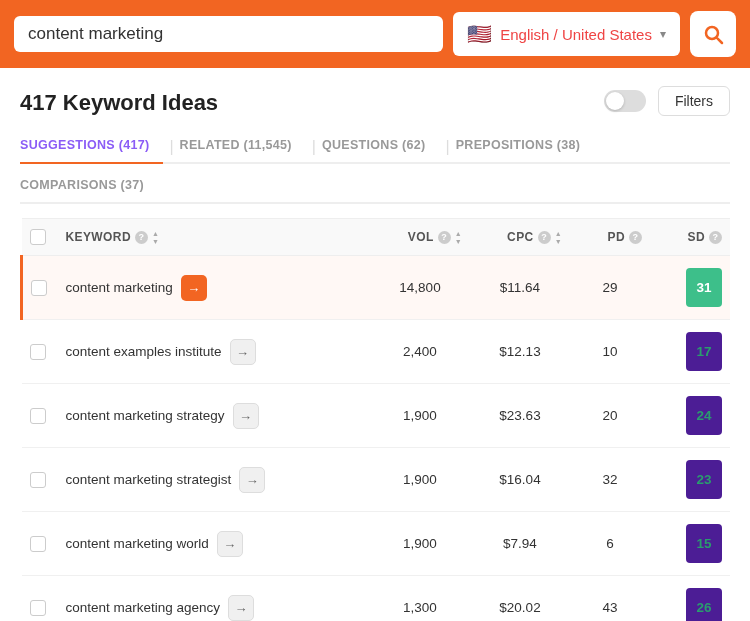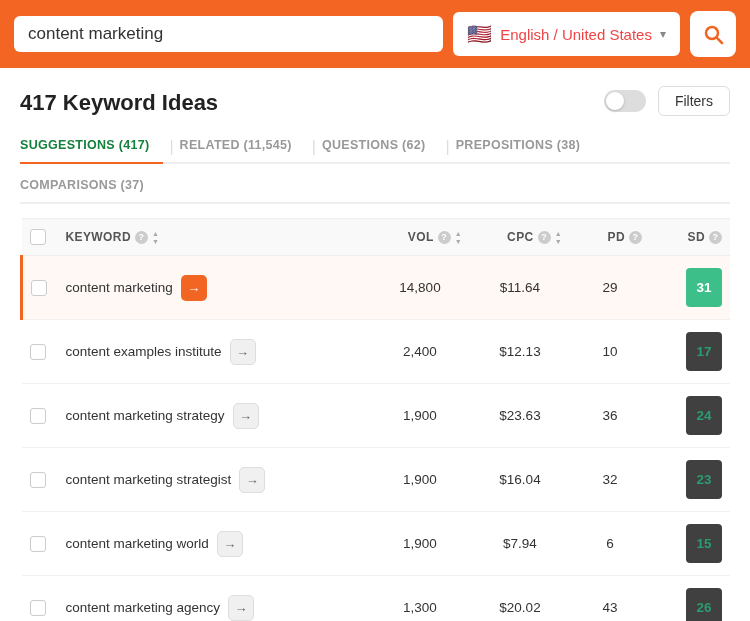--- a/index.html
+++ b/index.html
@@ -132,21 +132,21 @@
       font-size: 12.5px;
       color: #999;
       cursor: pointer;
       font-weight: 700;
       text-transform: uppercase;
       letter-spacing: 0.3px;
       border-bottom: 2px solid transparent;
       margin-bottom: -2px;
     }
     .tab.active {
-      color: #15803d;
+      color: #8b5cf6;
       border-bottom: 2px solid #f26522;
       font-weight: 700;
     }
     .tab-separator {
       color: #ddd;
       font-size: 16px;
       padding: 0 6px 8px 6px;
       align-self: flex-end;
       margin-bottom: -2px;
     }
@@ -274,21 +274,21 @@
     .sd-badge {
       display: inline-block;
       padding: 12px 10px;
       border-radius: 4px;
       font-weight: 600;
       font-size: 13.5px;
       min-width: 36px;
       text-align: center;
     }
     .sd-green-dark { background: #3dbf8a; color: #fff; }
-    .sd-green-light { background: #404040; color: #2a9c6e; }
+    .sd-green-light { background: #4c1d95; color: #2a9c6e; }
   </style>
 </head>
 <body>
 
 <div class="header">
   <div class="search-input-wrapper">
     <input class="search-input" type="text" value="content marketing" placeholder="content marketing" style="">
   </div>
   <div class="language-selector">
     <span class="flag-icon">🇺🇸</span>
@@ -433,21 +433,21 @@
         <button class="arrow-btn gray">→</button>
       </div>
     </td>
     <td class="td-right">
       <span class="vol-value">1,900</span>
     </td>
     <td class="td-right">
       <span class="cpc-value">$23.63</span>
     </td>
     <td class="td-right">
-      <span class="pd-value">36</span>
+      <span class="pd-value">20</span>
     </td>
     <td class="sd-cell">
       <span class="sd-badge sd-green-light">24</span>
     </td>
   </tr>
         <tr>
     <td>
       <div class="checkbox"></div>
     </td>
     <td>

